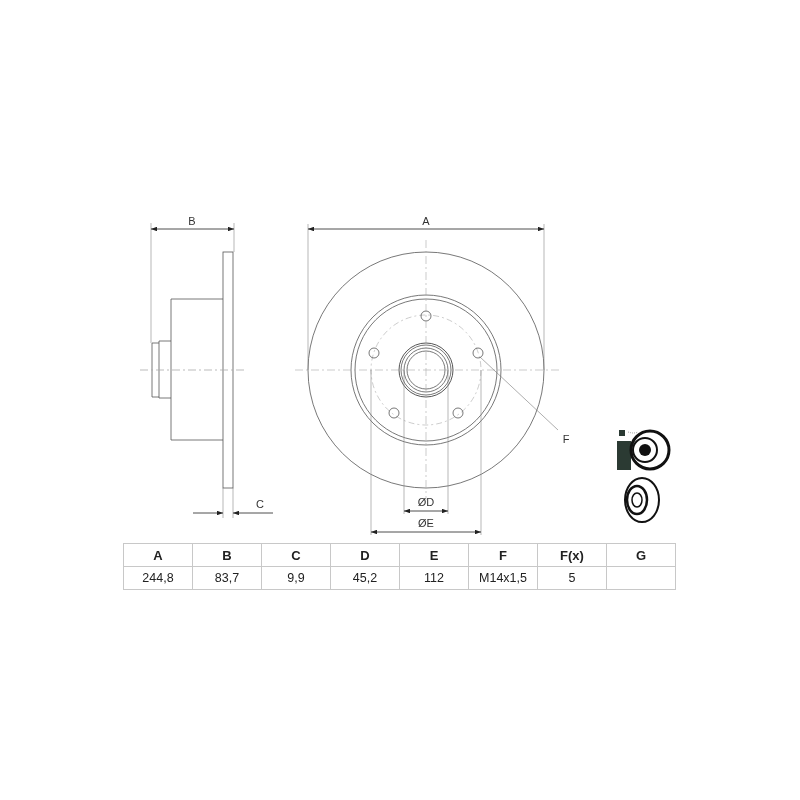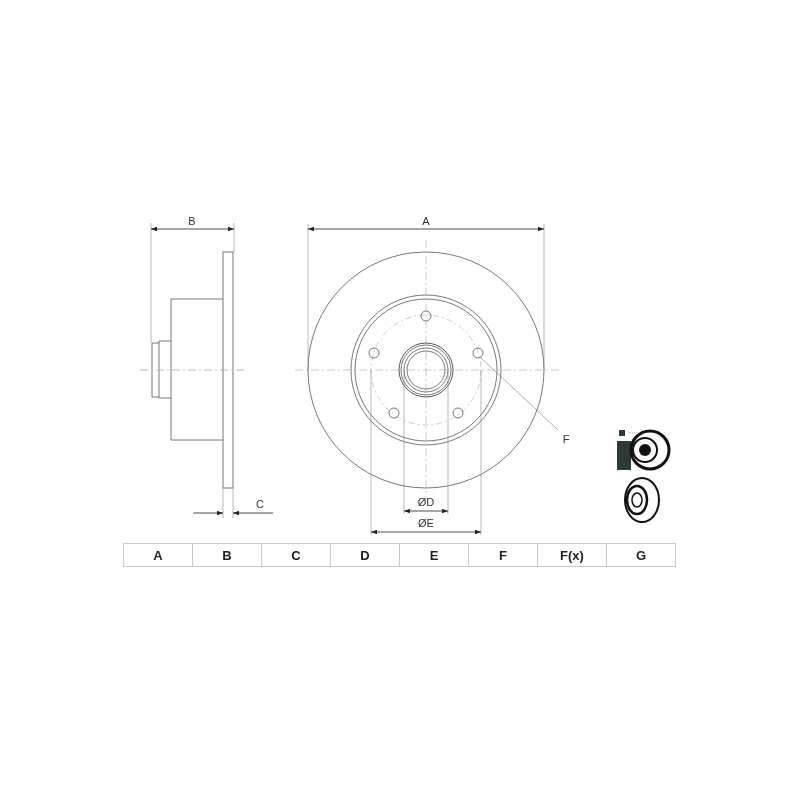--- a/index.html
+++ b/index.html
@@ -112,14 +112,24 @@
       <tr>
     <th>A</th>
     <th>B</th>
     <th>C</th>
     <th>D</th>
     <th>E</th>
     <th>F</th>
     <th>F(x)</th>
     <th>G</th>
   </tr>
+  <tr>
+    <td>244,8</td>
+    <td>83,7</td>
+    <td>9,9</td>
+    <td>45,2</td>
+    <td>112</td>
+    <td>M14x1,5</td>
+    <td>5</td>
+    <td></td>
+  </tr>
 </tbody>
   </table>
 
 </body></html>

